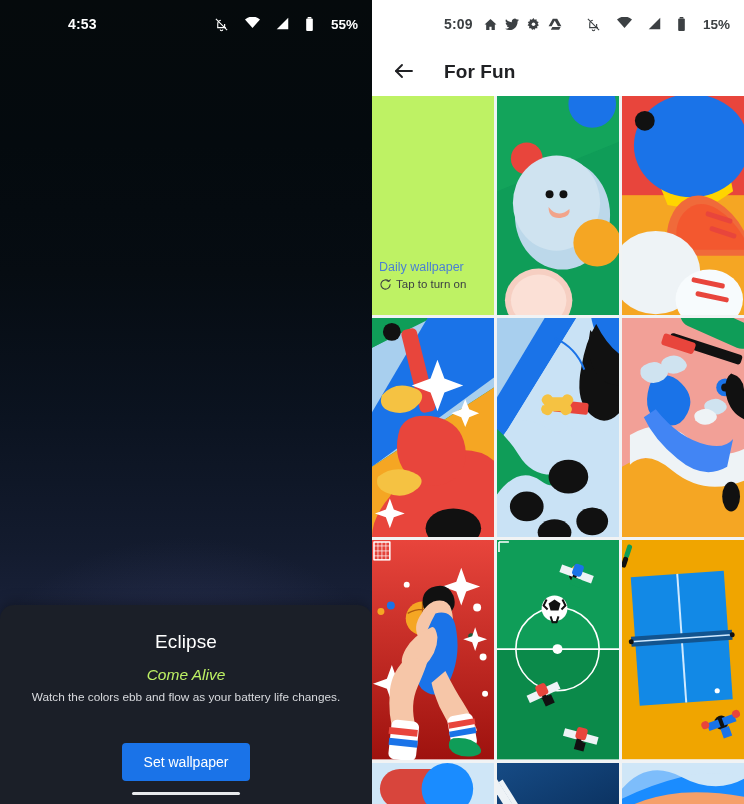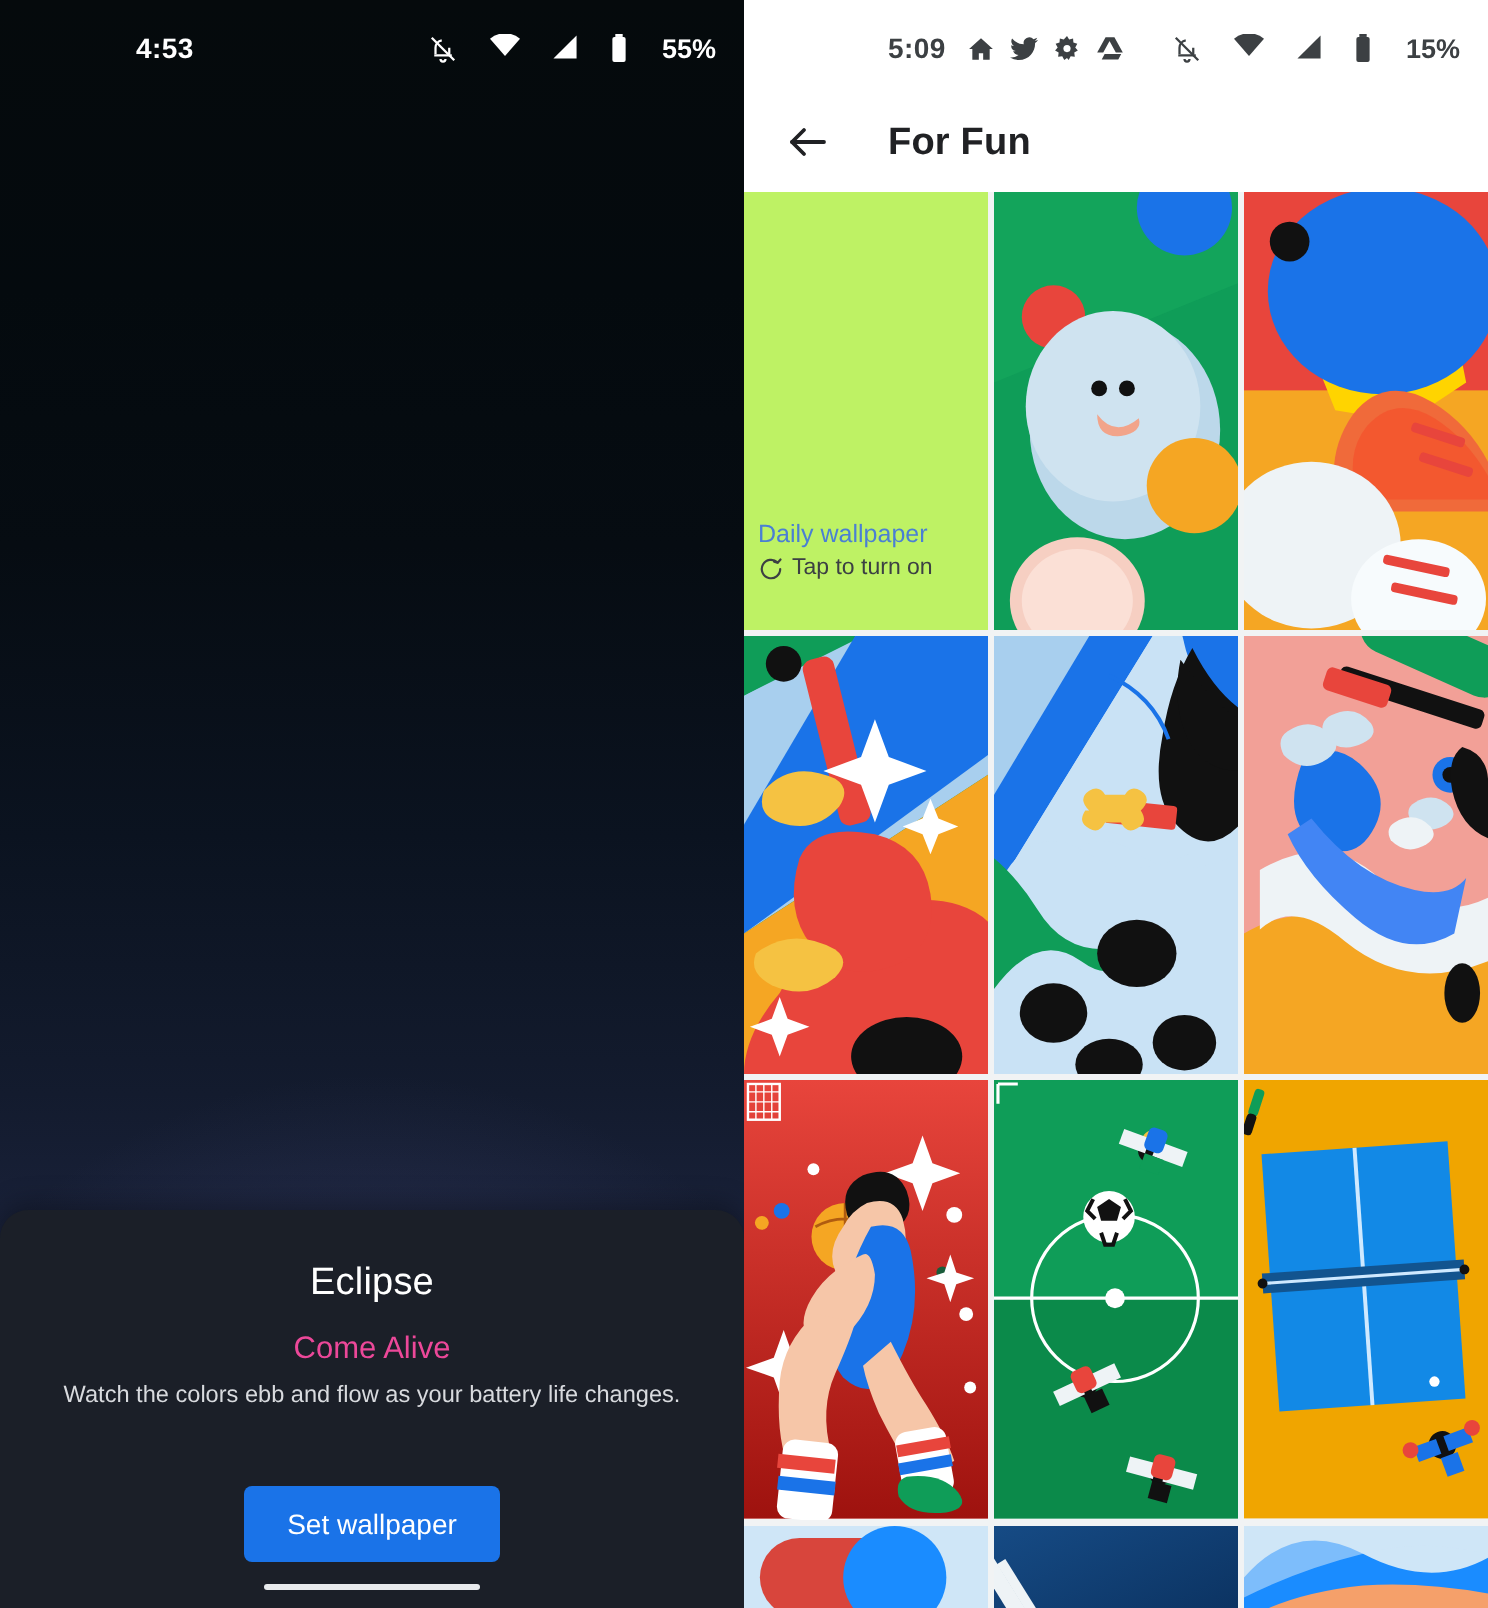--- a/index.html
+++ b/index.html
@@ -39,21 +39,21 @@
 
   
   .sheet {
     position:absolute; left:0; right:0; bottom:0; z-index:5;
     background:#1b1f28; border-radius:14px 14px 0 0;
     padding:26px 16px 0; text-align:center;
     box-shadow:0 -2px 14px rgba(0,0,0,.35);
     height:199px;
   }
   .sheet-title { color:#fff; font-size:19px; font-weight:400; letter-spacing:.1px; }
-  .sheet-sub { color:#ec4899; font-size:15.5px; margin-top:13px; }
+  .sheet-sub { color:#bef264; font-size:15.5px; margin-top:13px;font-style:italic; }
   .sheet-desc { color:#d8dade; font-size:11.8px; margin-top:6px; line-height:1.3; }
   .set-btn {
     display:inline-block; margin-top:38px; background:#1a73e8; color:#fff;
     font-size:14px; border:none; border-radius:4px; padding:11px 22px; cursor:pointer;
   }
   .home-indicator { position:absolute; left:50%; transform:translateX(-50%);
                     bottom:9px; width:108px; height:3.5px; background:#e8eaed; border-radius:2px; }
 
   
   .right { position:relative; width:372px; height:804px; background:#f1f3f4; overflow:hidden; }

